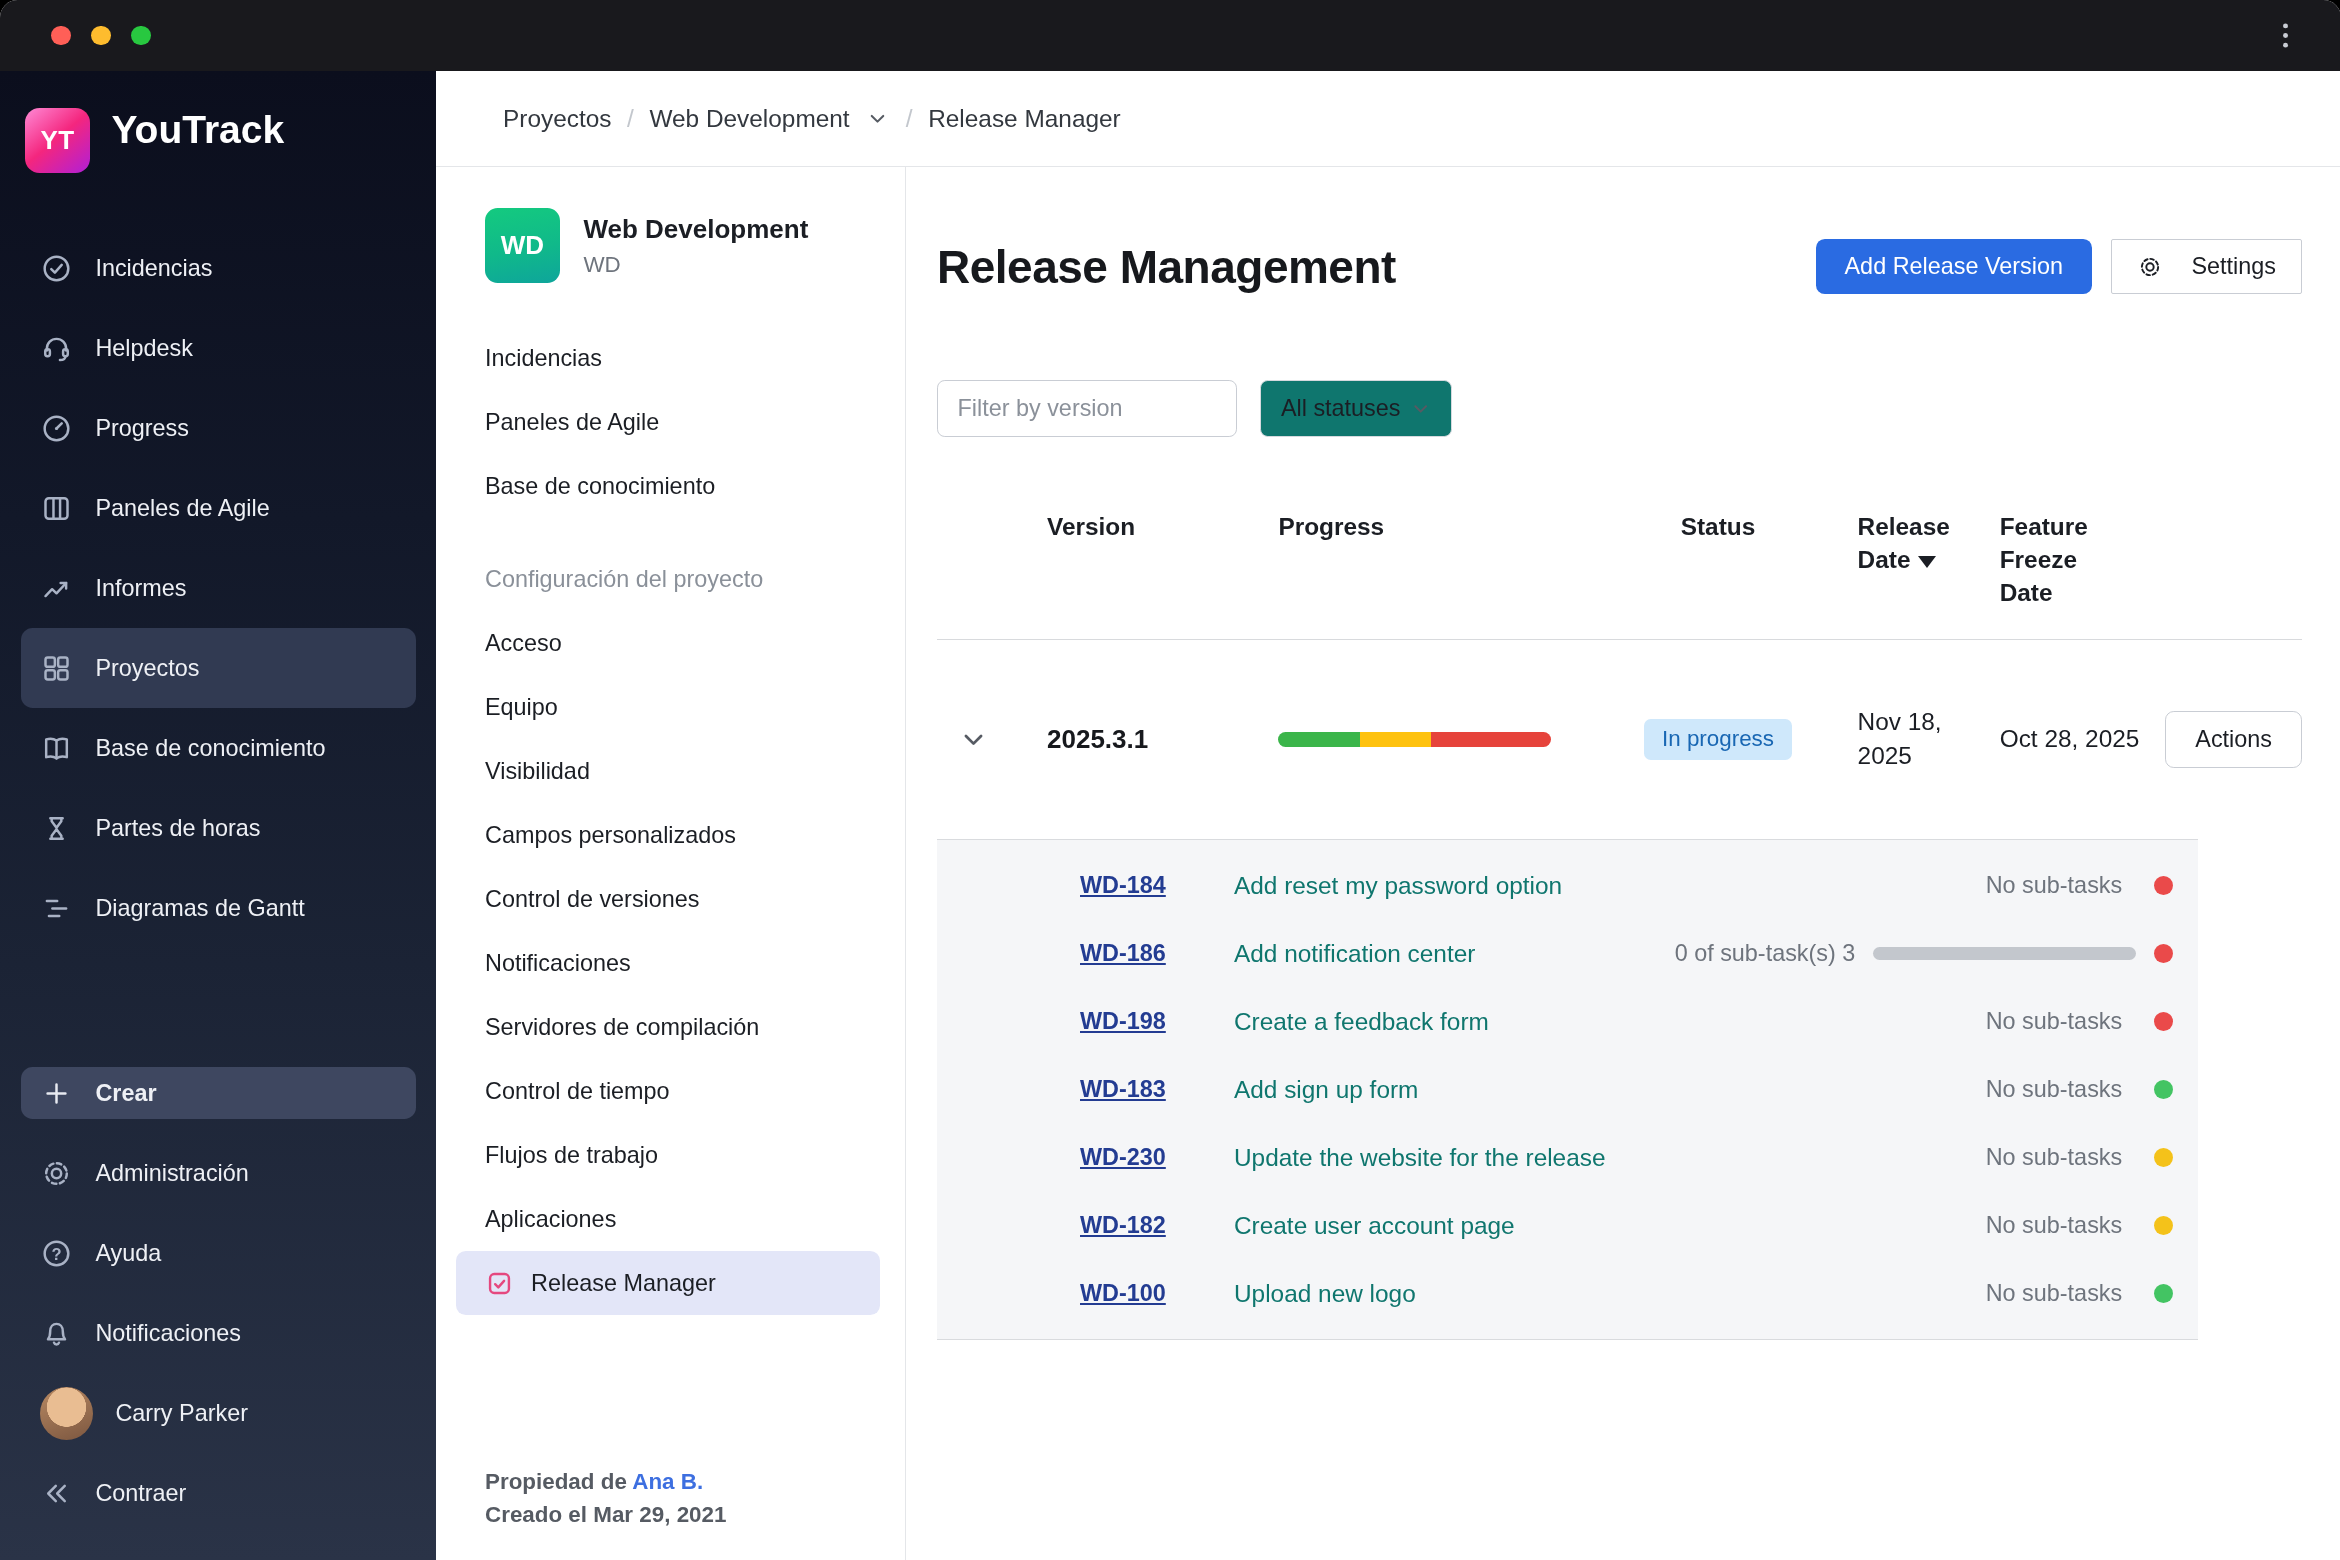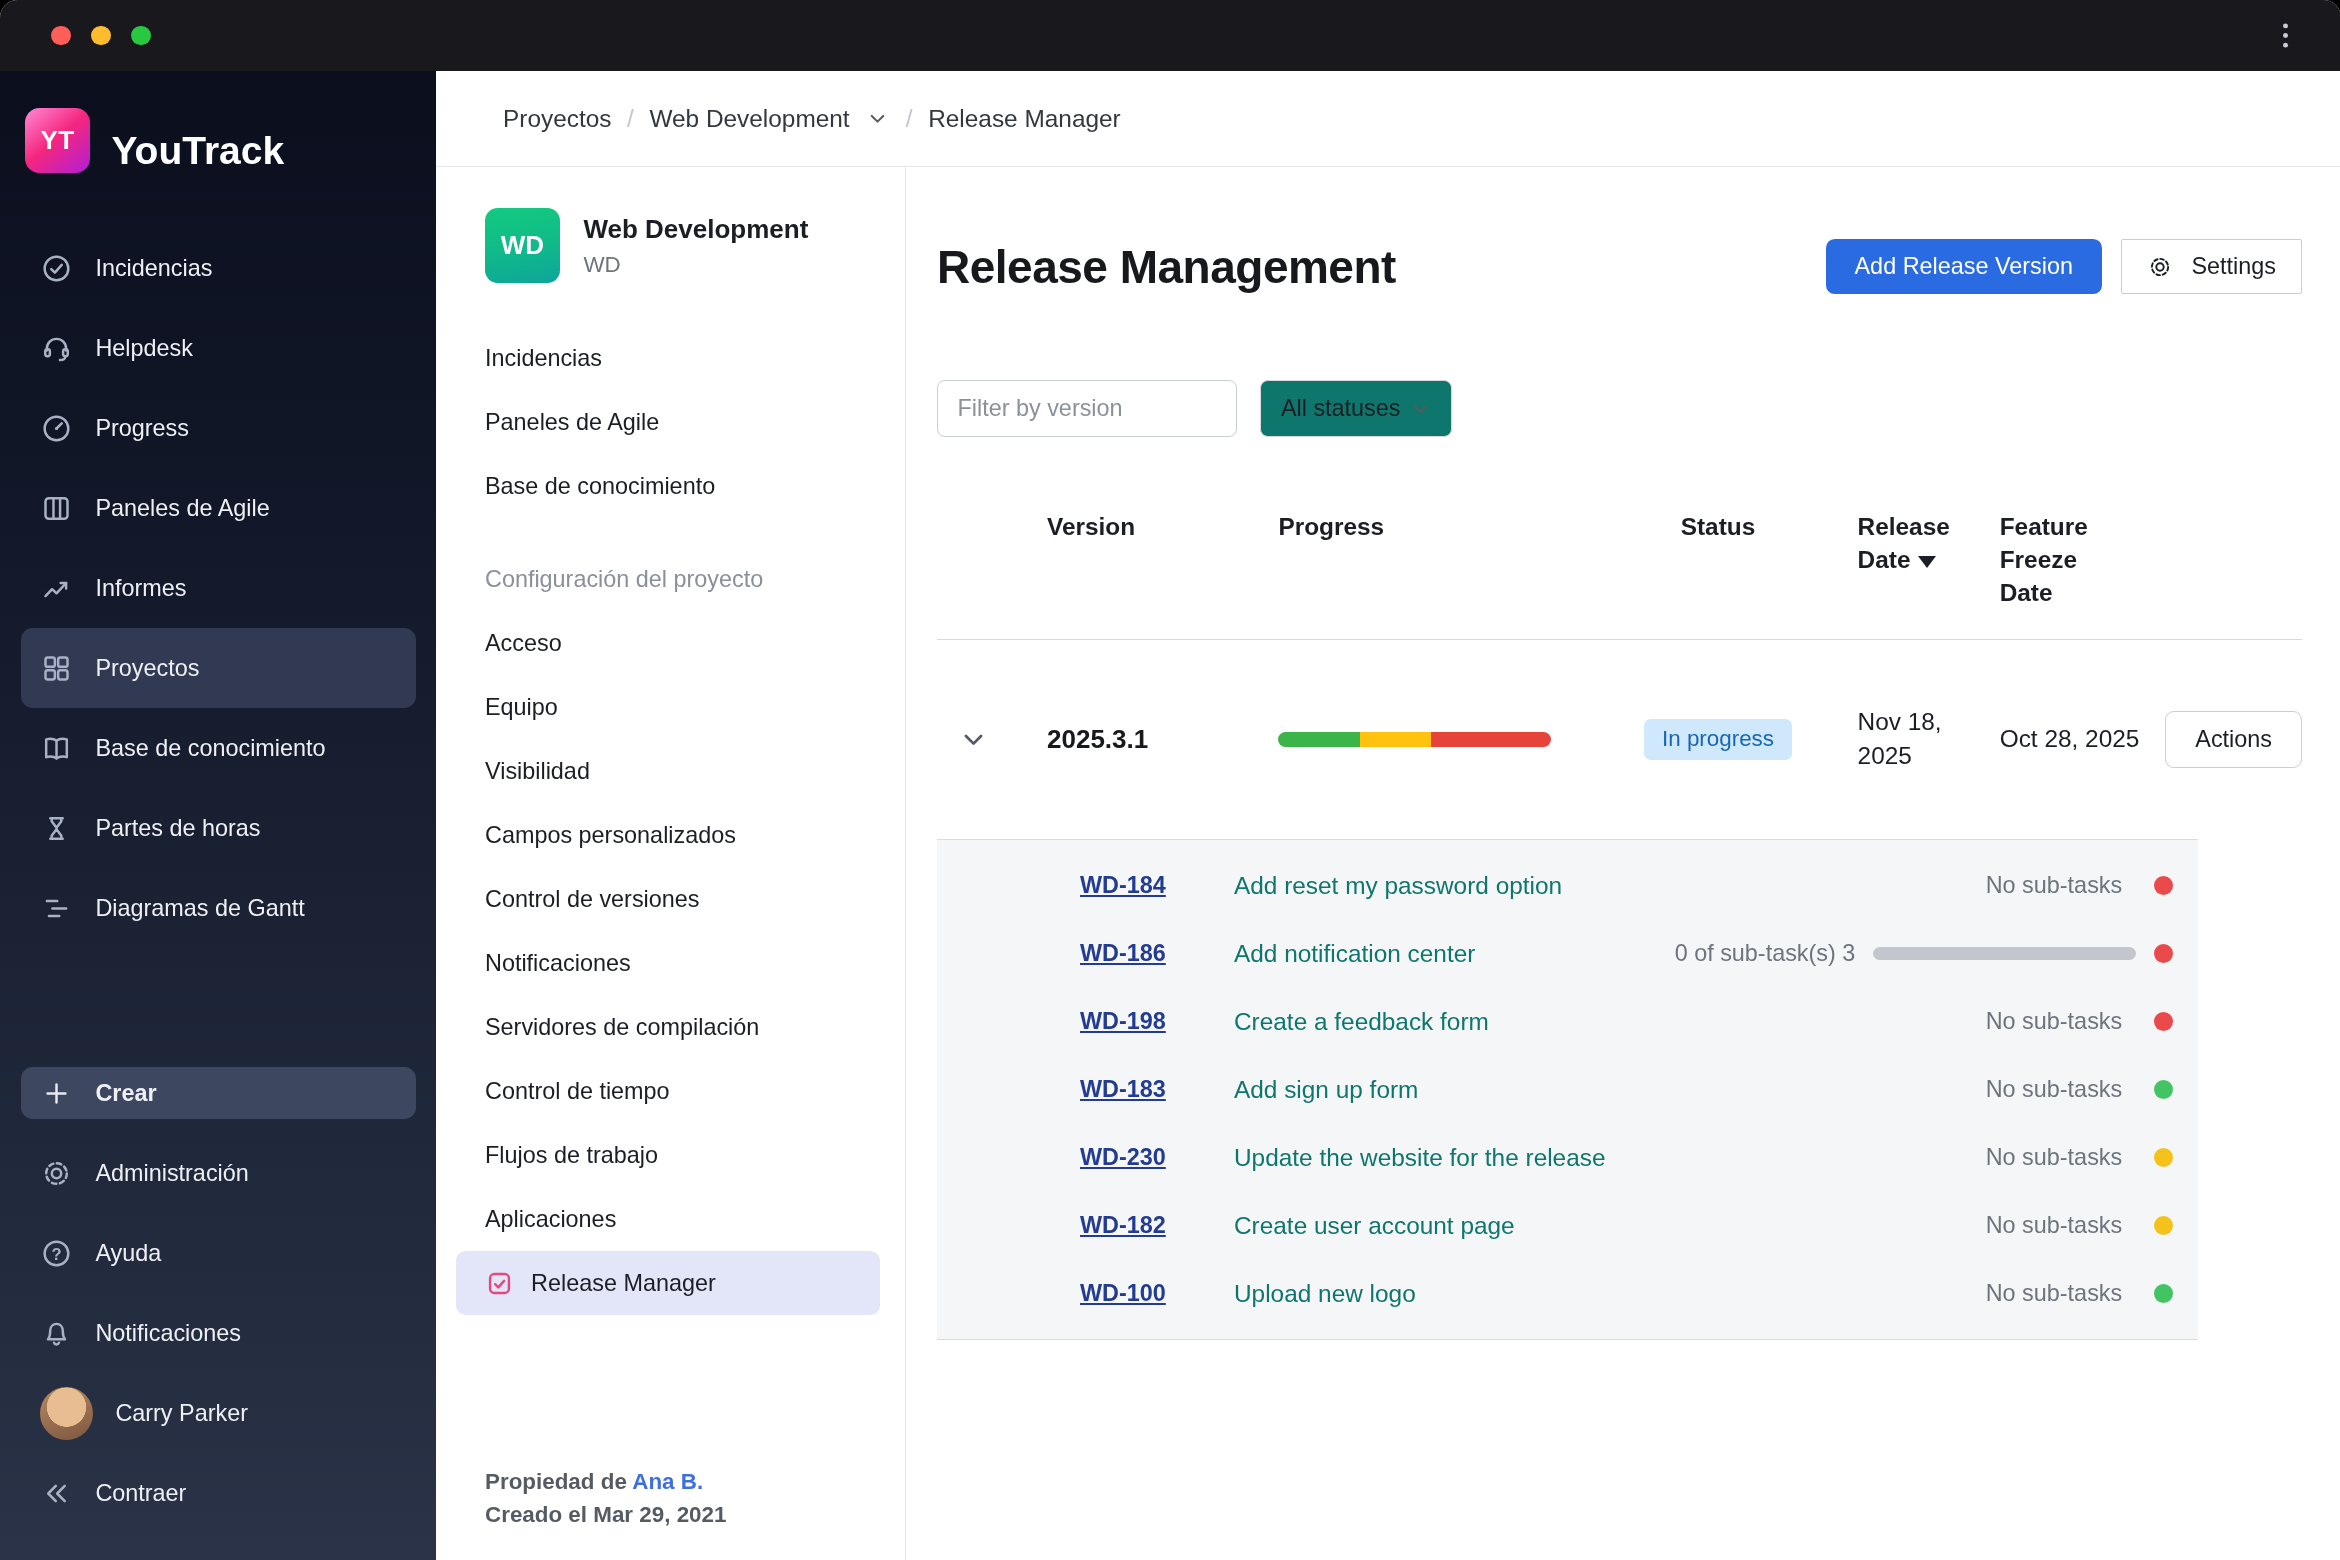--- a/index.html
+++ b/index.html
@@ -16,21 +16,21 @@
   .tl.red{ background:#ff5f57; } .tl.yellow{ background:#febc2e; } .tl.green{ background:#28c840; }
   .kebab { color:#c9ccd4; width:33px; height:33px; }
   .kebab svg{ width:100%; height:100%; }
 
   .app { flex:1; display:flex; min-height:0; }
 
   
   .sidebar { width:436px; flex:none; display:flex; flex-direction:column;
     background:linear-gradient(180deg,#0b0e1d 0%,#121829 30%,#1b2335 60%,#2a3347 100%);
     padding:37px 0 27px 0; color:#edeff4; }
-  .logo-row { display:flex; align-items:flex-end; gap:21.5px; padding:0 25px; margin-bottom:55px; }
+  .logo-row { display:flex; align-items:flex-start; gap:21.5px; padding:0 25px; margin-bottom:55px; }
   .logo-badge { width:65px; height:65px; border-radius:14.6px; flex:none;
     background:linear-gradient(140deg,#ff8ad6 0%,#f4267e 48%,#b01fd8 100%);
     display:flex; align-items:center; justify-content:center;
     color:#fff; font-size:26px; font-weight:bold; letter-spacing:0.5px; }
   .logo-text { font-size:39px; font-weight:bold; color:#fff; }
   .side-item { height:80px; margin:0 20.5px; padding:0 19.5px; border-radius:11.7px;
     display:flex; align-items:center; gap:22.4px; font-size:23.4px; font-weight:500;
     color:#eef0f5; cursor:pointer; flex:none; }
   .side-item.selected { background:#313a52; }
   .side-item.crear { background:#3e4760; height:52px; font-weight:bold; margin-bottom:13.7px; }
@@ -80,21 +80,21 @@
   
   .main { flex:1; min-width:0; padding:72px 39px 8px 31px; }
   .title-row { display:flex; align-items:center; justify-content:space-between; }
   .page-title { font-size:46px; font-weight:bold; color:#17191d; letter-spacing:-0.5px; }
   .title-actions { display:flex; gap:19.5px; }
   .btn-blue { background:#2a6be2; color:#fff; border:none; border-radius:8.8px;
     font-size:23.4px; font-weight:500; padding:0 29px; height:55px; cursor:pointer;
     font-family:inherit; }
   .btn-outline { background:#fff; color:#1b1e24; border:1px solid #c9cdd4; border-radius:2px;
     font-size:23.4px; padding:0 25px; height:55px; cursor:pointer; display:flex;
-    align-items:center; gap:18px; font-family:inherit; }
+    align-items:center; gap:28px; font-family:inherit; }
   .btn-outline .ic { width:26px; height:26px; color:#1b1e24; }
 
   .filters { margin-top:86px; display:flex; gap:23.4px; align-items:center; }
   .filter-input { width:300px; height:57px; border:1px solid #c9cdd4; border-radius:7.8px;
     font-size:23.4px; padding:0 19.5px; color:#1b1e24; font-family:inherit; outline:none; }
   .filter-input::placeholder { color:#8b919a; }
   .status-select { height:57px; border:1px solid #d6d9de; border-radius:7.8px; background:#0f766e;
     display:flex; align-items:center; gap:8px; padding:0 19.5px; font-size:23.4px; color:#1b1e24;
     cursor:pointer; }
   .sel-chev { width:23.4px; height:23.4px; color:#565b63; }

